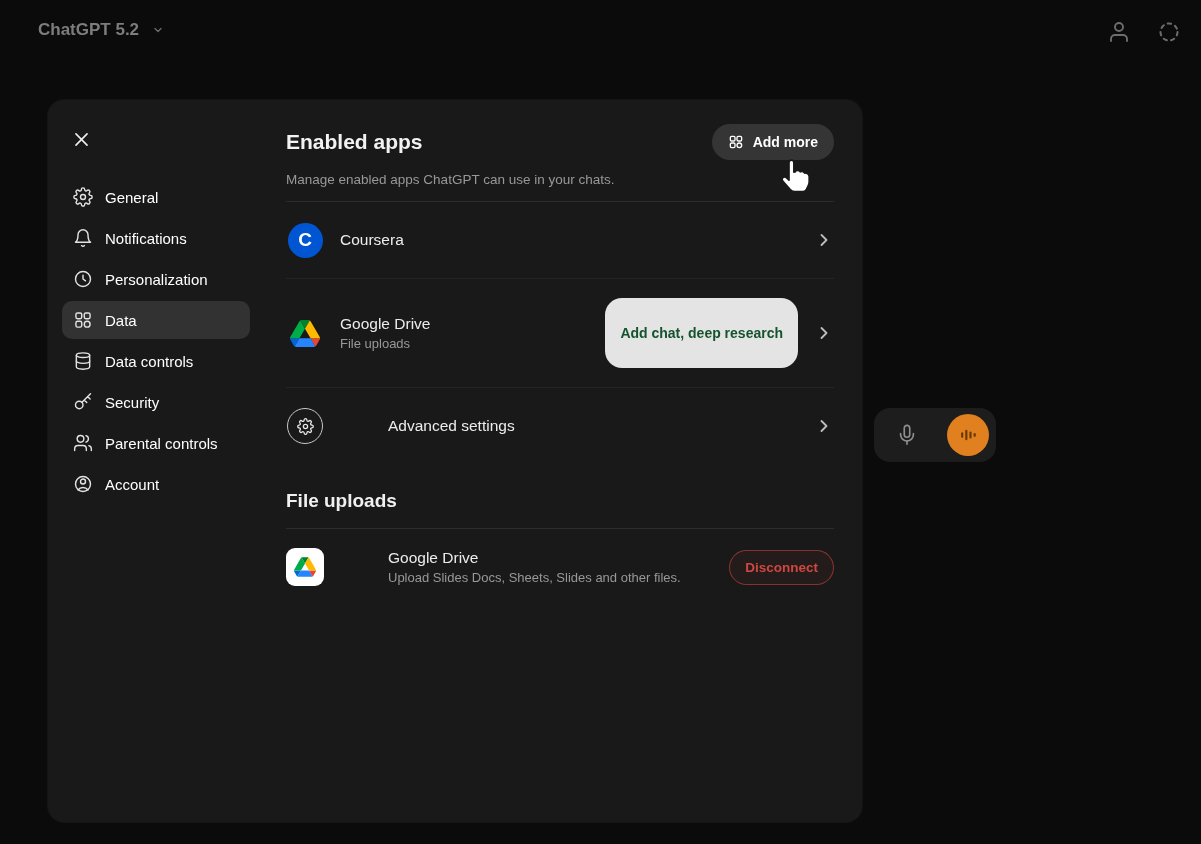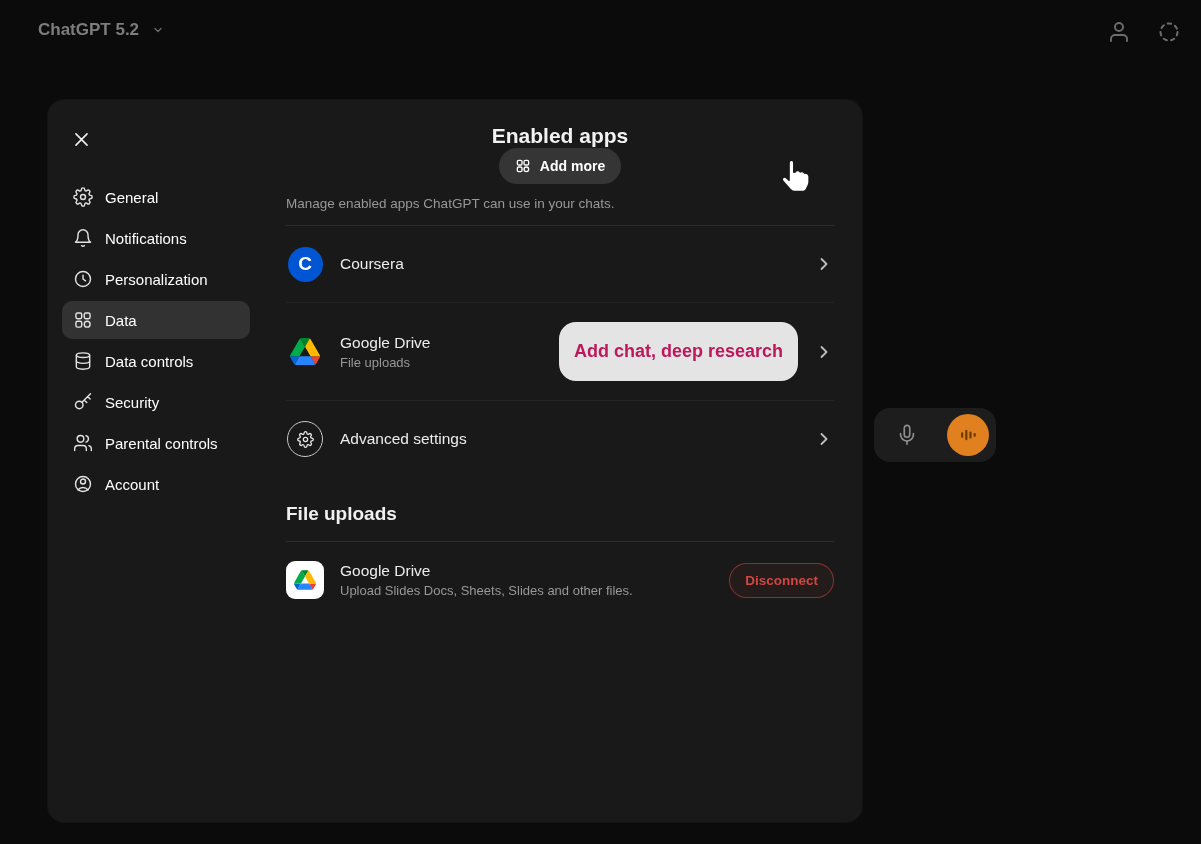--- a/index.html
+++ b/index.html
@@ -59,41 +59,41 @@
   .nav-item {
     display:flex; align-items:center; gap:12px;
     padding:9px 11px; border-radius:10px;
     color:#ffffff; font-size:15px; margin-bottom:3px;
     cursor:pointer; white-space:nowrap;
   }
   .nav-item.active { background:#323232; }
   .nav-item .nicon { width:20px; height:20px; flex:none; color:#e3e3e3; }
 
   .content { flex:1; padding:24px 28px 0 22px; position:relative; }
-  .content-header { display:flex; align-items:center; justify-content:space-between;flex-direction:column; }
+  .content-header { display:flex; align-items:center; justify-content:space-between; }
   .content-title { font-size:21px; font-weight:700; color:#f2f2f2; }
   .add-more {
     display:flex; align-items:center; gap:9px;
     background:#353535; color:#ffffff;
     font-size:14px; font-weight:700;
     border-radius:20px; padding:10px 16px; cursor:pointer;text-align:right;
   }
   .content-sub {
     color:#989898; font-size:13.5px;
     margin-top:12px; padding-bottom:14px;
     border-bottom:1px solid #2c2c2c;
   }
 
   .app-row {
     display:flex; align-items:center;
     padding:19px 0;
     border-bottom:1px solid rgba(255,255,255,0.05);
     cursor:pointer;
   }
-  .app-row.no-border { border-bottom:none; }
+  .app-row.no-border { border-bottom:none;gap:48px; }
   .app-icon {
     width:38px; height:38px; margin-right:16px; flex:none;
     display:flex; align-items:center; justify-content:center;
   }
   .coursera-logo {
     width:35px; height:35px; border-radius:50%;
     background:#0056D2; color:#fff;
     font-weight:800; font-size:19px;
     display:flex; align-items:center; justify-content:center;
   }
@@ -103,23 +103,23 @@
     display:flex; align-items:center; justify-content:center;
   }
   .drive-tile {
     width:38px; height:38px; border-radius:9px; background:#ffffff;
     display:flex; align-items:center; justify-content:center;
   }
   .app-texts { flex:1; min-width:0; }
   .app-name { font-size:15.5px; color:#ececec; }
   .app-desc { font-size:13px; color:#989898; margin-top:3px; }
   .badge {
-    background:#e4e4e4; color:#be185d;
-    font-size:18px; font-weight:700;
-    padding:19px 15px; border-radius:17px;
+    background:#e4e4e4; color:#14532d;
+    font-size:14px; font-weight:700;
+    padding:27px 15px; border-radius:17px;
     margin-right:16px; white-space:nowrap; cursor:pointer;
   }
   .chevron { width:20px; height:20px; color:#bdbdbd; flex:none; }
 
   .section-title {
     font-size:19px; font-weight:700; color:#f0f0f0;
     margin-top:26px; padding-bottom:16px;
     border-bottom:1px solid #2c2c2c;
   }
   .disconnect {

